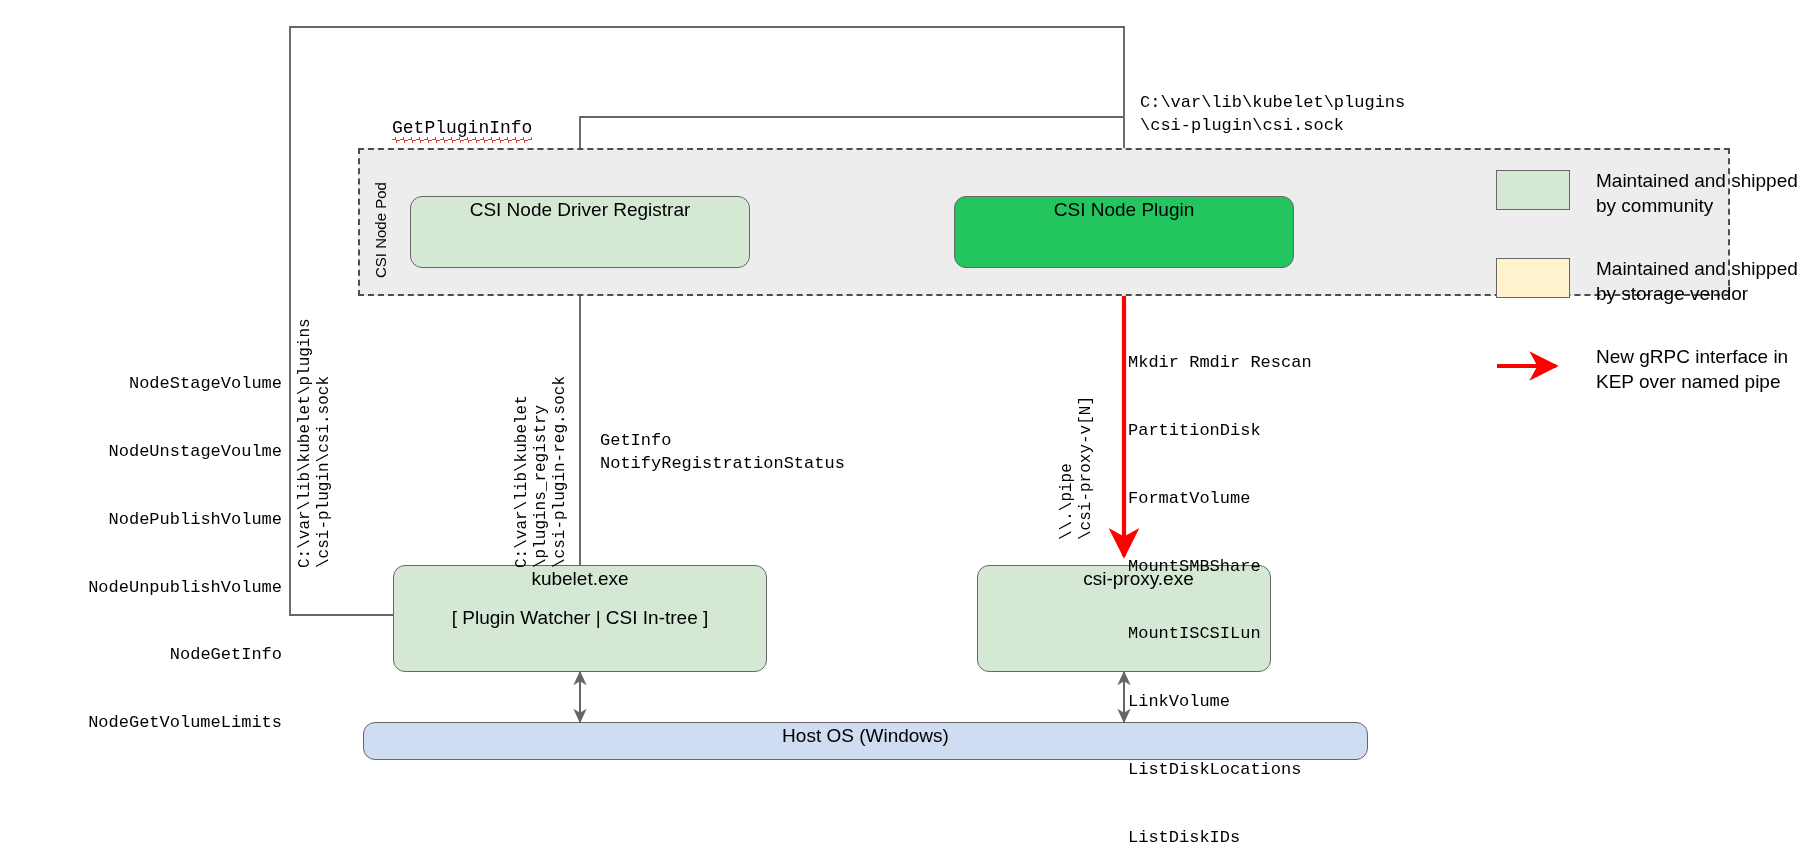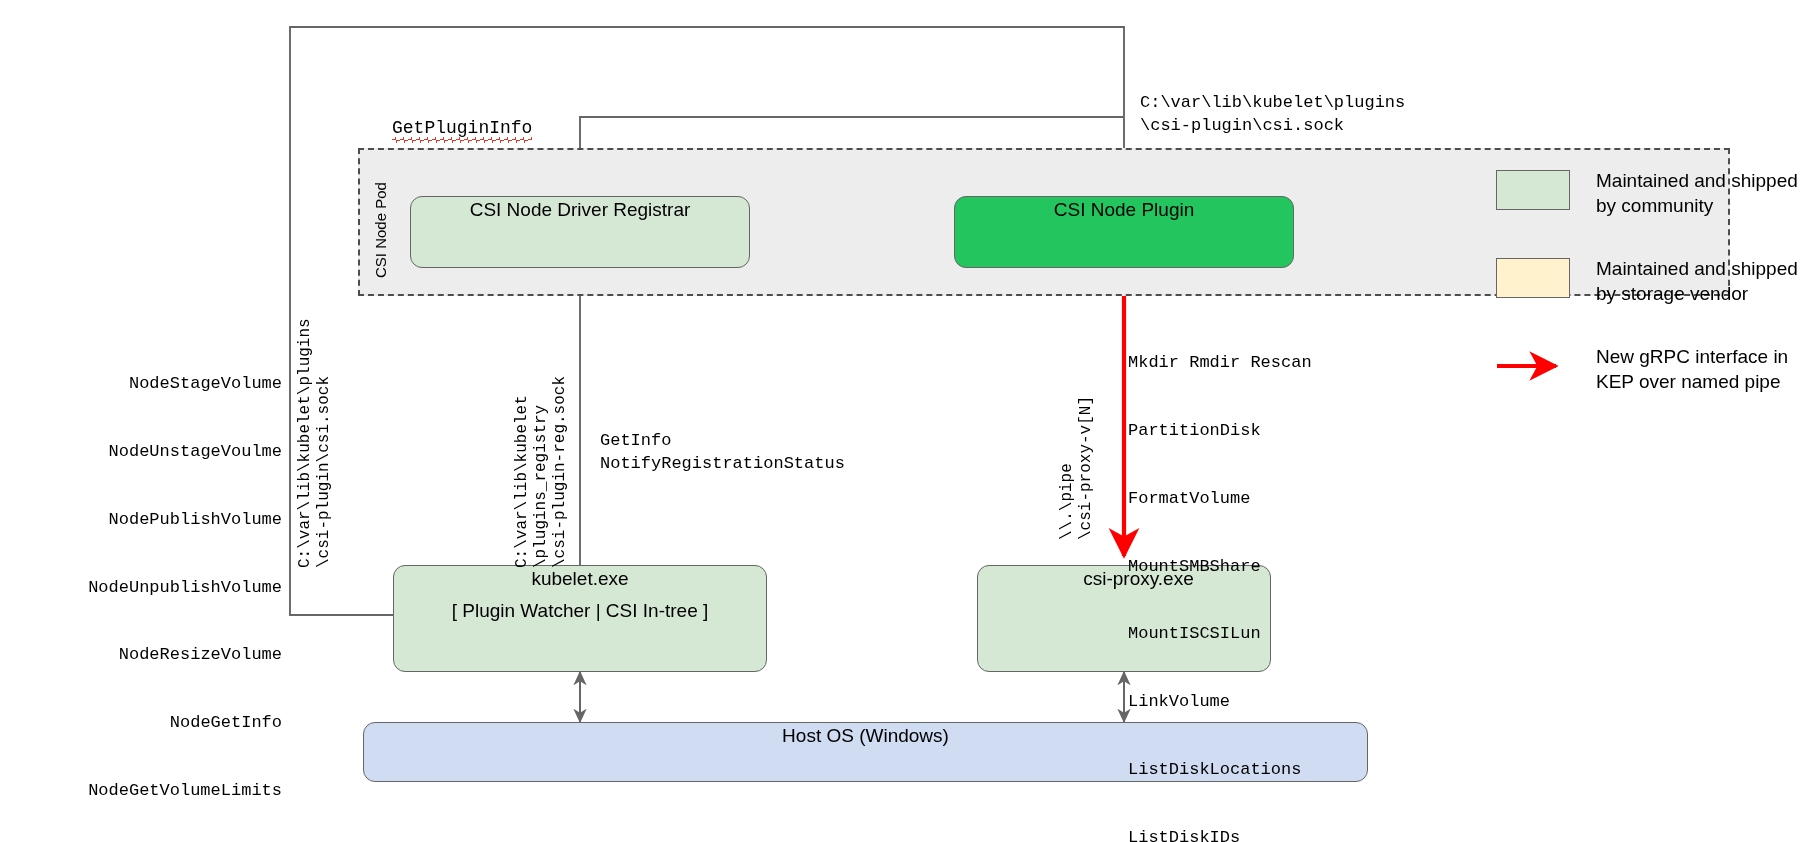--- a/index.html
+++ b/index.html
@@ -16,21 +16,21 @@
     position:absolute;box-sizing:border-box;
     border:1.6px solid #666666;border-radius:12px;
     display:flex;align-items:flex-start;justify-content:center;
     text-align:center;line-height:1.35;
     font-size:19px;color:#000;
   }
   .node.green{background:#d5e8d4;border-color:#82b366;}
   .node.yellow{background:#22c55e;border-color:#d6b656;}
   .node.blue{background:#cfdcf2;border-color:#6c8ebf;}
   .node.green,.node.yellow,.node.blue{border-color:#666;}
-  .node .stack{display:flex;flex-direction:column;gap:6px;}
+  .node .stack{display:flex;flex-direction:column;gap:13px;}
 
   
   #pod{
     position:absolute;box-sizing:border-box;
     background:#ededed;border:2px dashed #4d4d4d;
   }
   #pod-label{
     position:absolute;
     font-size:15px;color:#000;white-space:nowrap;
     writing-mode:vertical-rl;transform:rotate(180deg);
@@ -132,38 +132,37 @@
     <span class="stack">
       <span>kubelet.exe</span>
       <span>[ Plugin Watcher | CSI In-tree ]</span>
     </span>
   </div>
 
   <div class="node green" style="left:977px;top:565px;width:294px;height:107px;padding-left:29px;">
     <span>csi-proxy.exe</span>
   </div>
 
-  <div class="node blue" style="left:363px;top:722px;width:1005px;height:60px;">
+  <div class="node blue" style="left:363px;top:722px;width:1005px;height:38px;">
     <span>Host OS (Windows)</span>
   </div>
 
   <div class="gp" style="left:392px;top:118px;">
     <span>GetPluginInfo</span>
     <span class="squig"></span>
   </div>
 
   <div class="txt code" style="left:1140px;top:92px;">C:\var\lib\kubelet\plugins
 \csi-plugin\csi.sock</div>
 
   <div class="txt code code-r" style="left:0px;top:328px;width:282px;">
     <div>NodeStageVolume</div>
     <div>NodeUnstageVoulme</div>
     <div>NodePublishVolume</div>
     <div>NodeUnpublishVolume</div>
-    <div>NodeResizeVolume</div>
     <div>NodeGetInfo</div>
     <div>NodeGetVolumeLimits</div>
     
   </div>
 
   <div class="vcode" style="left:296px;top:318px;height:250px;">C:\var\lib\kubelet\plugins
 \csi-plugin\csi.sock</div>
 
   <div class="vcode" style="left:513px;top:340px;height:228px;">C:\var\lib\kubelet
 \plugins_registry

